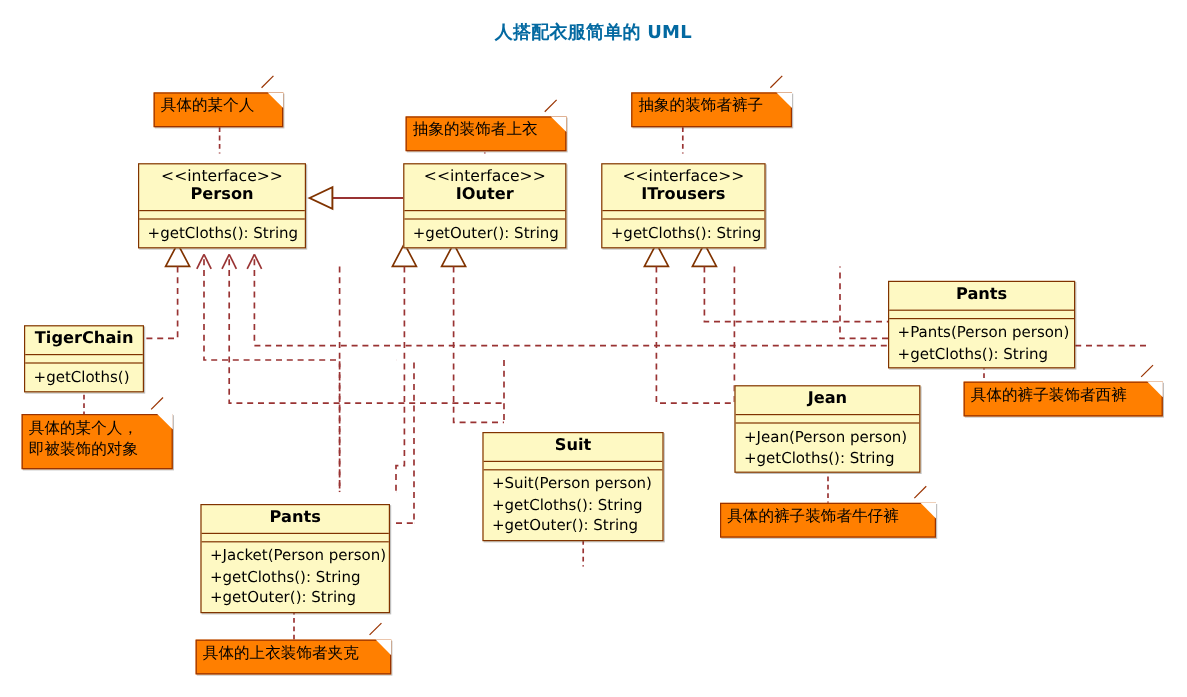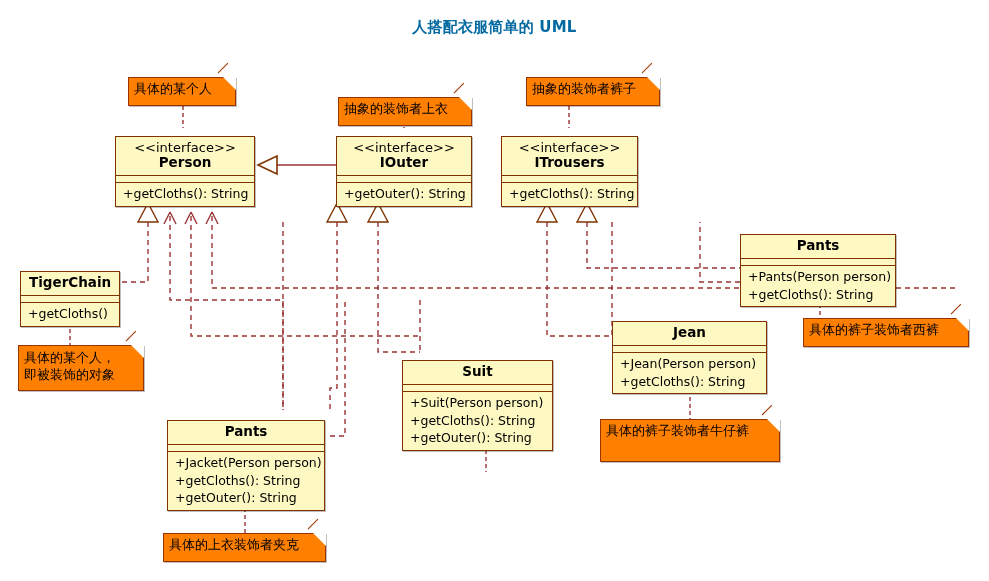--- a/index.html
+++ b/index.html
@@ -308,21 +308,21 @@
     <div class="ntext">即被装饰的对象</div>
   </div>
 
   <div class="note" style="left:163px; top:533px; width:163px; height:29px;">
     <span class="fold"></span>
     <span class="fold-edge"></span>
     <div class="ntext">具体的上衣装饰者夹克</div>
   </div>
 
 
-  <div class="note" style="left:600px; top:419px; width:180px; height:43px;">
+  <div class="note" style="left:600px; top:419px; width:180px; height:29px;">
     <span class="fold"></span>
     <span class="fold-edge"></span>
     <div class="ntext">具体的裤子装饰者牛仔裤</div>
   </div>
 
   <div class="note" style="left:803px; top:318px; width:166px; height:29px;">
     <span class="fold"></span>
     <span class="fold-edge"></span>
     <div class="ntext">具体的裤子装饰者西裤</div>
   </div>

